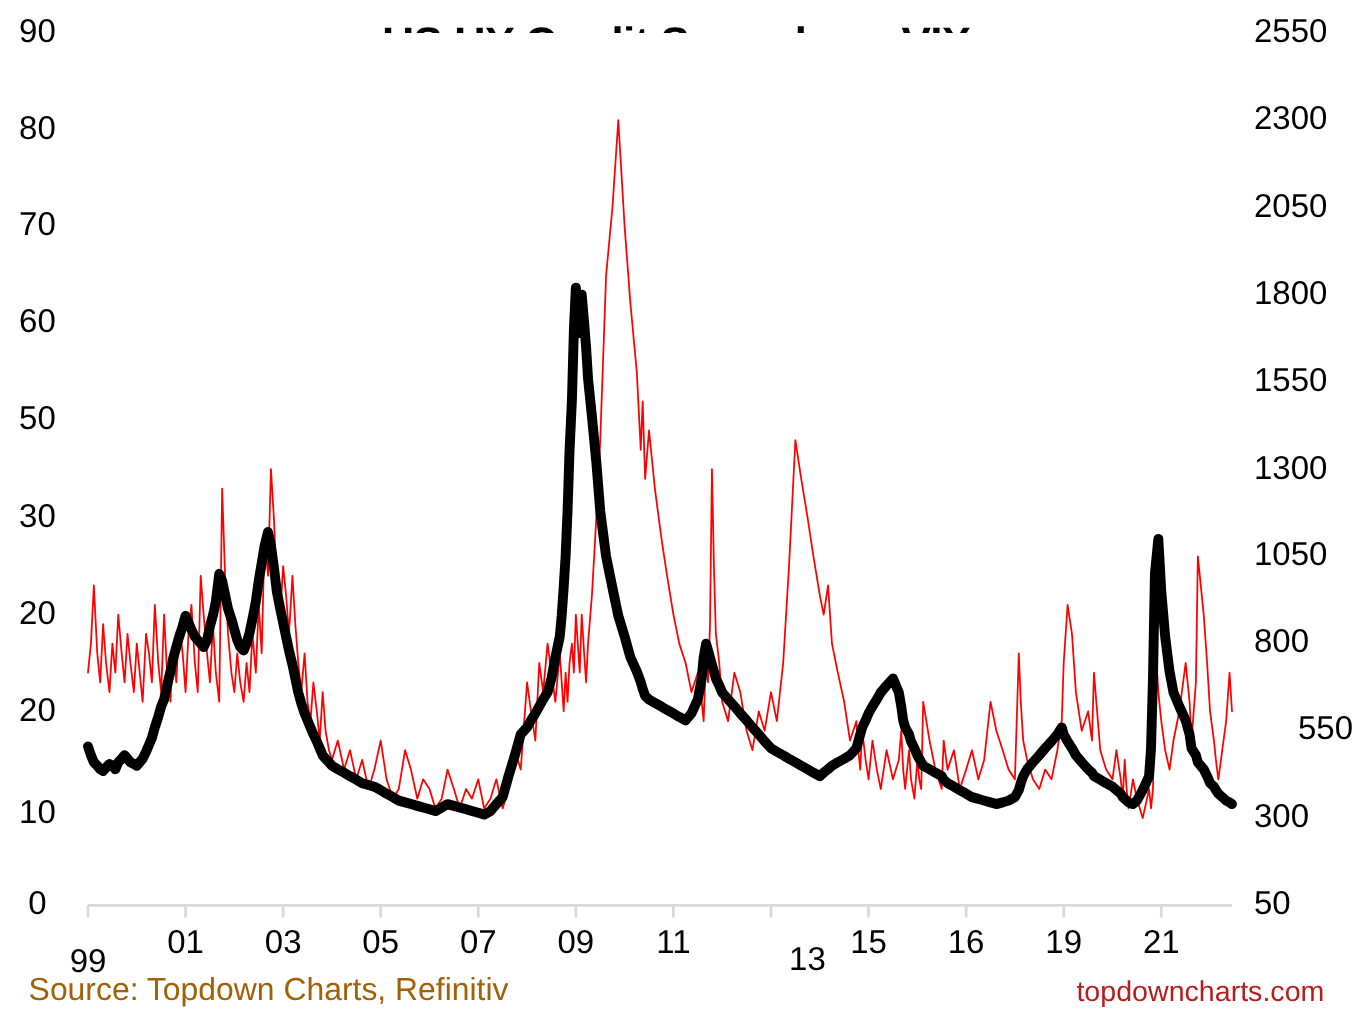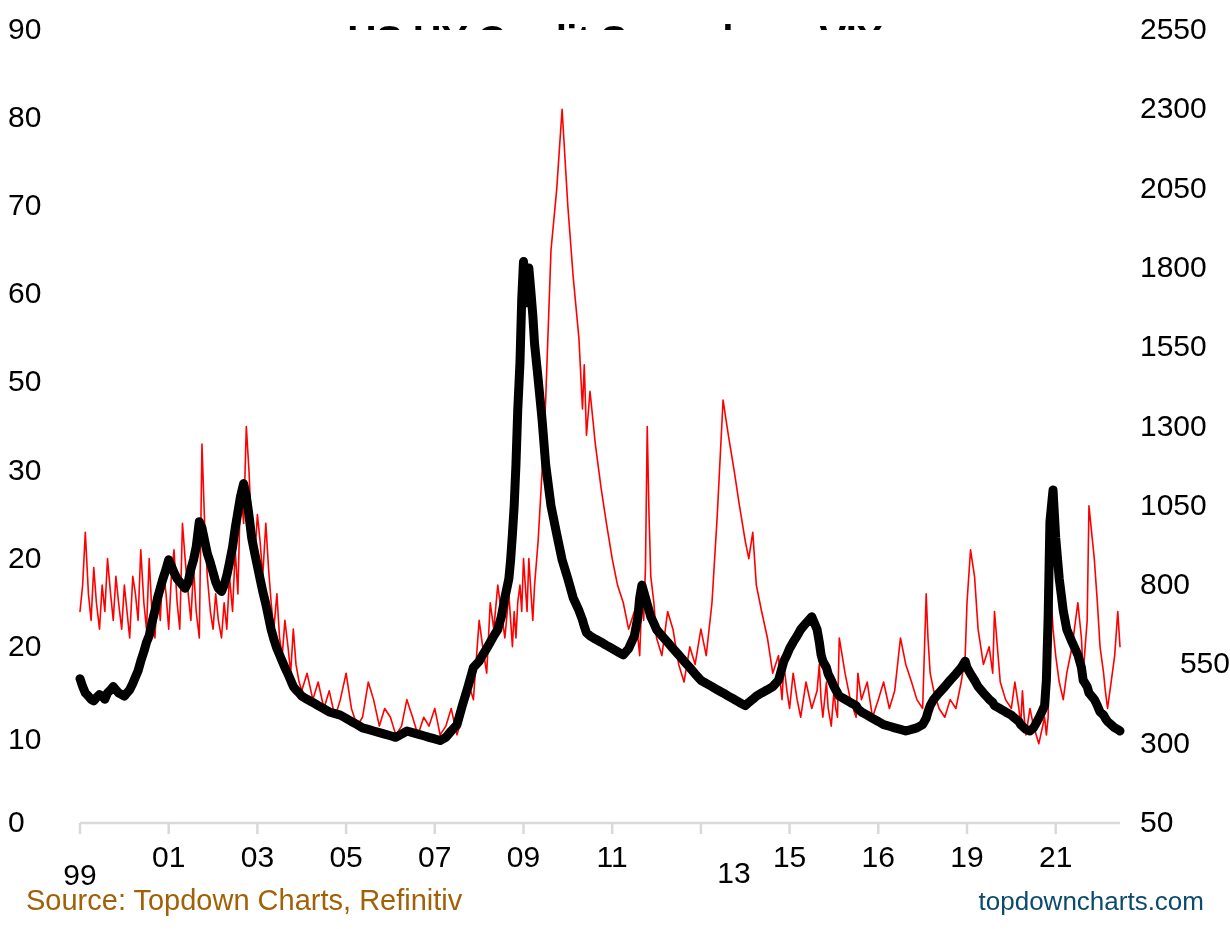--- a/index.html
+++ b/index.html
@@ -5,35 +5,35 @@
   html,body{margin:0;padding:0;background:#ffffff;}
   body{width:1230px;height:929px;font-family:"Liberation Sans",sans-serif;color:#000;overflow:hidden;}
   #root{position:relative;width:1230px;height:929px;}
 
   .title{
     position:absolute;left:0;top:18px;width:1230px;text-align:center;
     font-size:40px;font-weight:bold;letter-spacing:-0.5px;
   }
 
   .axis-label{position:absolute;font-size:30px;color:#000;white-space:nowrap;}
-  .y-left{text-align:left;width:52px;}
+  .y-left{text-align:center;width:52px;}
   .y-right{text-align:left;width:100px;}
   .x-tick{text-align:center;width:60px;}
 
   .legend{position:absolute;left:136px;top:104px;}
   .legend-row{display:flex;align-items:center;height:44px;}
   .legend-row + .legend-row{margin-top:36px;}
   .swatch{width:66px;height:22px;position:relative;margin-right:6px;}
   .swatch i{position:absolute;left:0;right:0;top:50%;transform:translateY(-50%);display:block;}
   .swatch.vix i{height:2px;background:#FF0000;}
   .swatch.oas i{height:7px;background:#000000;}
   .legend-text{font-size:31px;color:#000;line-height:1;}
 
   .footer-left{position:absolute;left:26px;top:884px;font-size:29px;color:#a16207;}
-  .footer-right{position:absolute;right:26px;top:886px;font-size:26px;color:#0c4a6e;}
+  .footer-right{position:absolute;right:26px;top:886px;font-size:26px;color:#b91c1c;}
 
   svg{position:absolute;left:0;top:0;}
   .plot-bg{fill:#ffffff;}
 </style>
 </head>
 <body>
 
 <div id="root">
 
   <div class="title">US HY Credit Spreads vs VIX</div>

